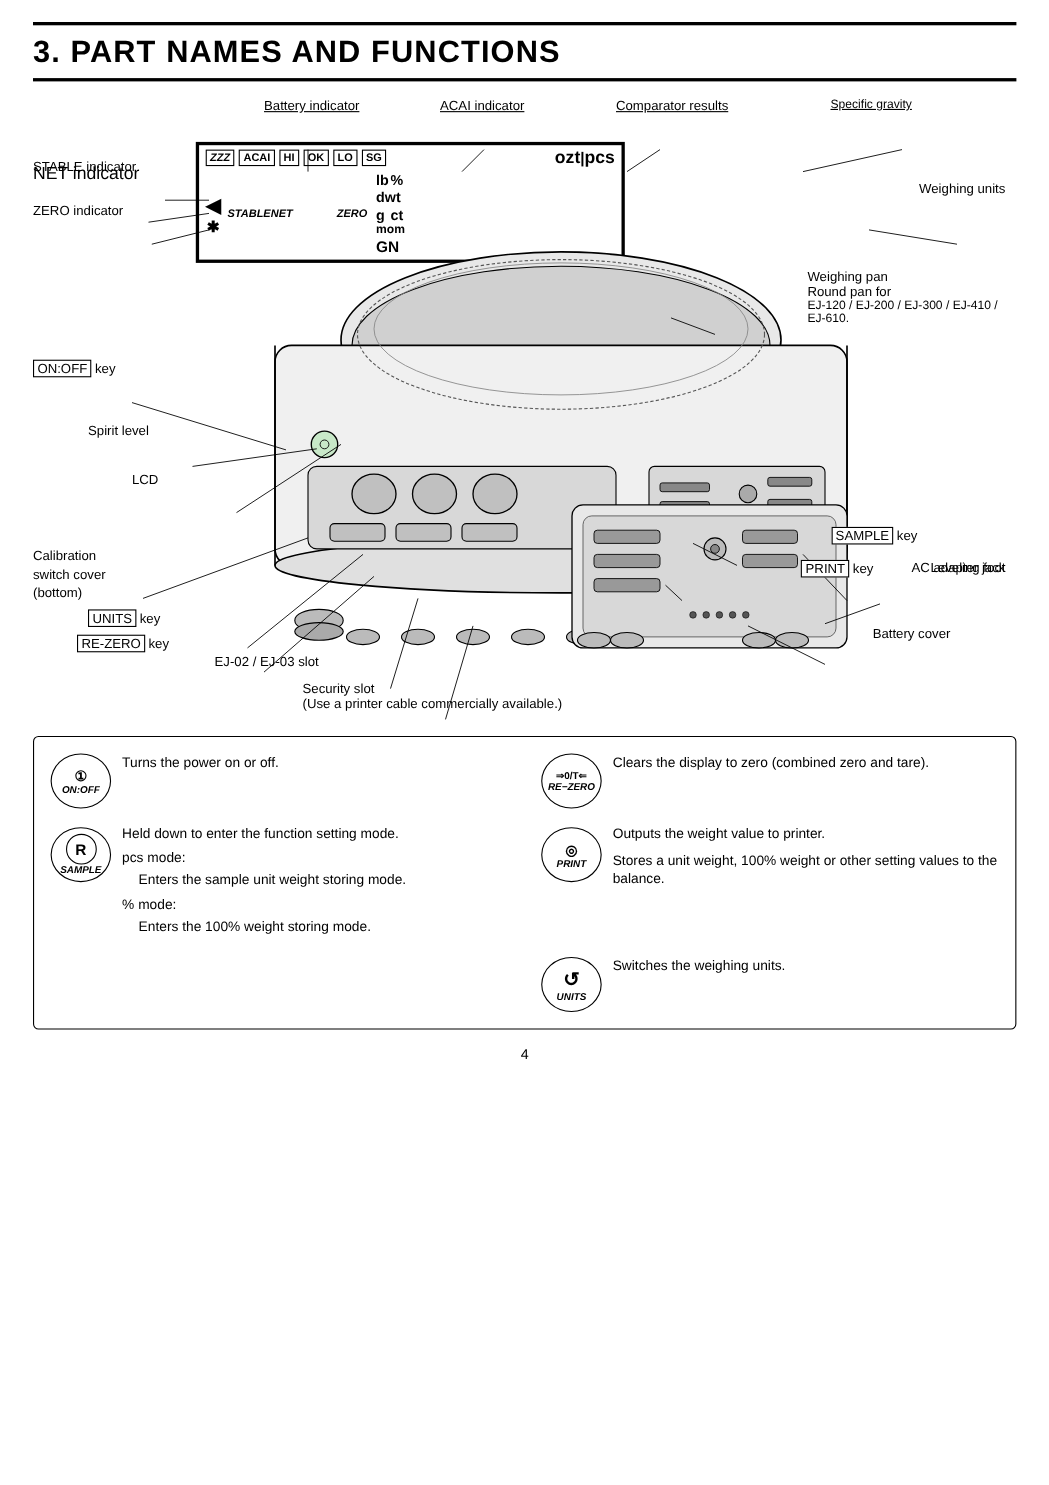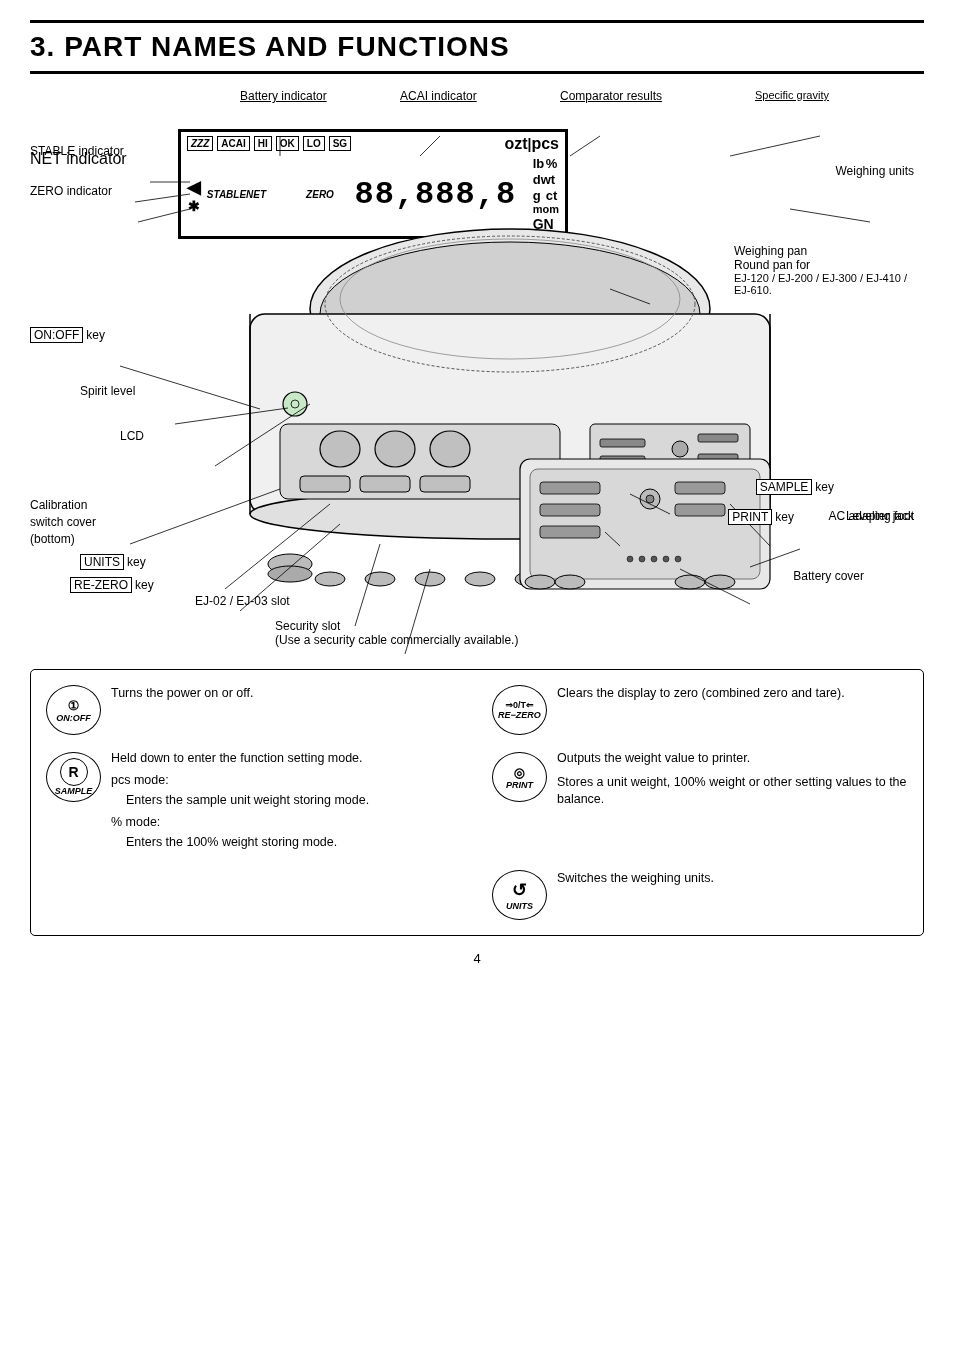--- a/index.html
+++ b/index.html
@@ -158,23 +158,20 @@
           <span style="font-size:18px; font-weight:bold;">◀</span>
           <span style="font-size:14px; font-weight:bold;">✱</span>
         </div>
 
         <div style="display:flex; font-size:10px; font-weight:bold; margin-right:4px; line-height:1.4;text-align:center;">
           <span style="font-style:italic;">STABLE</span>
           <span style="font-style:italic;">NET</span>
           <span style="font-style:italic;margin-left:40px;">ZERO</span>
         </div>
 
-        <div style="font-size:32px; font-weight:bold; font-family:'Courier New',monospace; letter-spacing:1px; flex:1; text-align:center;">
-          88,888,8
-        </div>
 
         <div style="display:grid; grid-template-columns:auto auto; font-size:13px; font-weight:bold; line-height:1.2; text-align:left;">
           <span>lb</span>
             <span>%</span>
           <span style="grid-column:span 2;">dwt</span>
           <span>g</span>
             <span>ct</span>
           <span style="grid-column:span 2; font-size:11px;">mom</span>
           <span style="grid-column:span 2; font-size:14px; font-weight:bold;">GN</span>
         </div>
@@ -373,21 +370,21 @@
       <span class="boxed">RE-ZERO</span>
       <span>key</span>
     </div>
 
     <div style="position:absolute; top:505px; left:165px; font-size:12px;">
       <span>EJ-02 / EJ-03 slot</span>
     </div>
 
     <div style="position:absolute; top:530px; left:245px; font-size:12px;">
       <div><span>Security slot</span></div>
-      <div><span>(Use a security cable commercially available.)</span></div>
+      <div><span>(Use a printer cable commercially available.)</span></div>
     </div>
   </div>
 
   <div class="key-descriptions">
 
     <div class="key-desc-item">
       <div class="key-icon">
         <span class="key-icon-symbol">①</span>
         <span class="key-icon-label">ON:OFF</span>
       </div>

